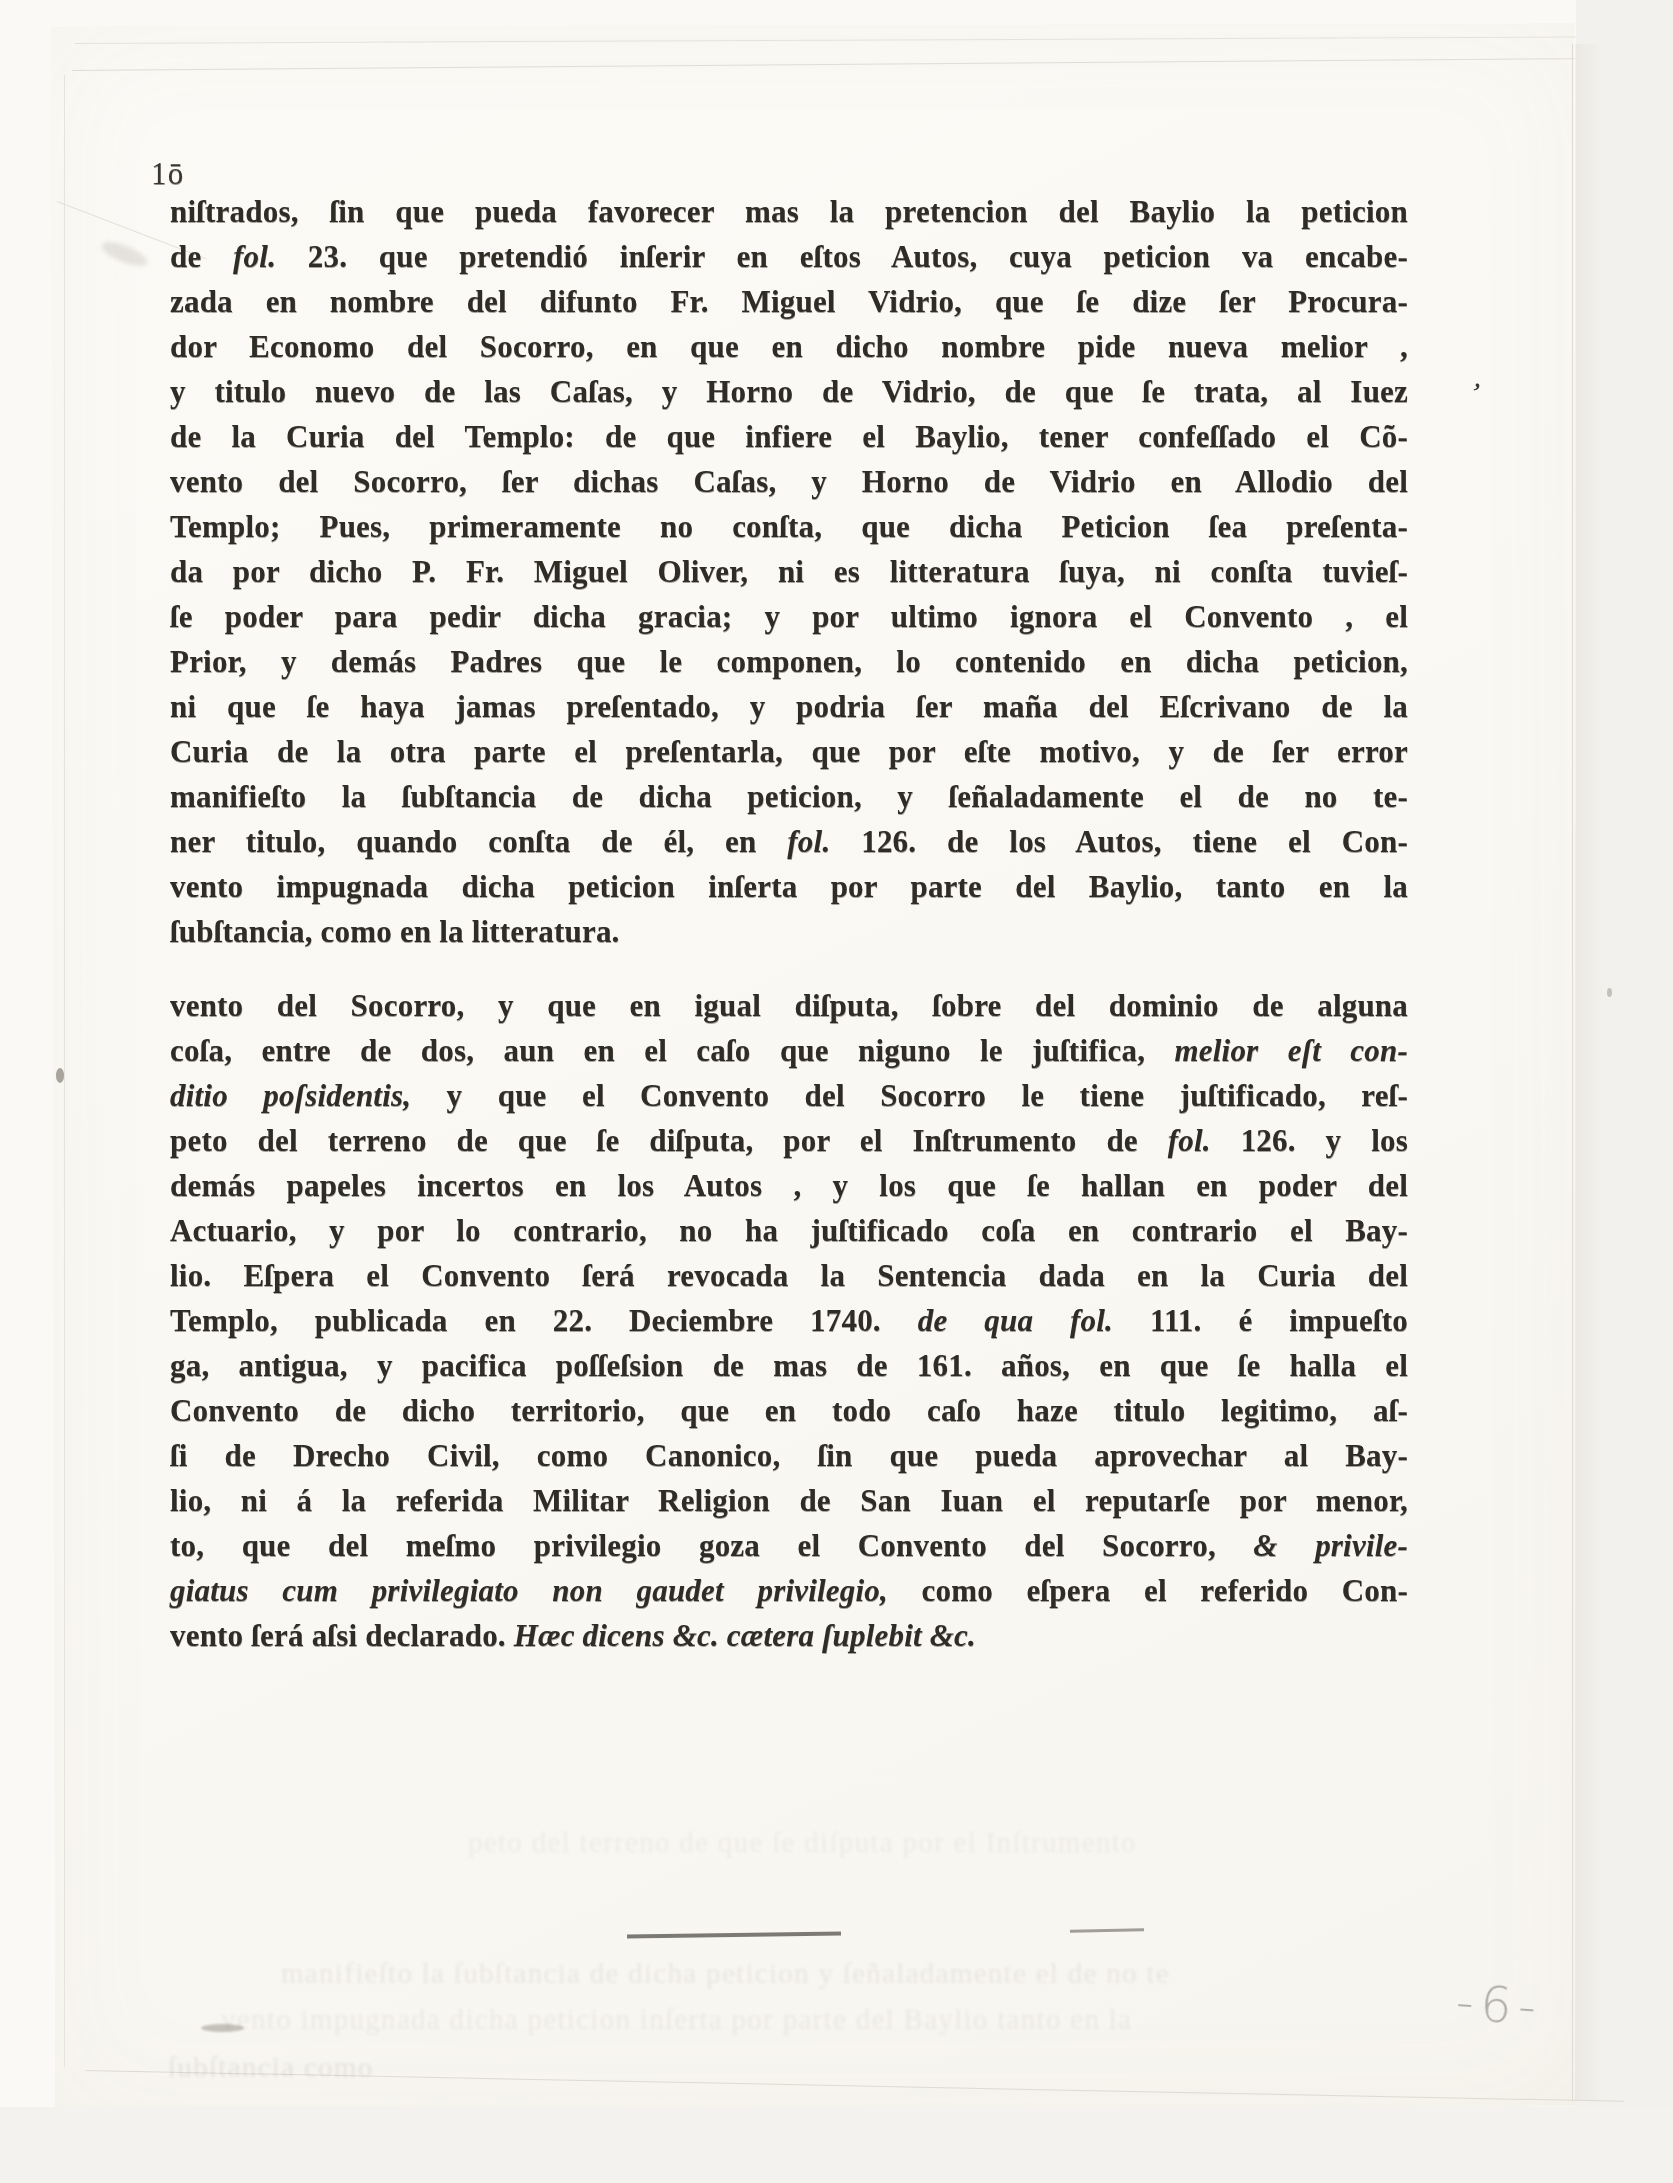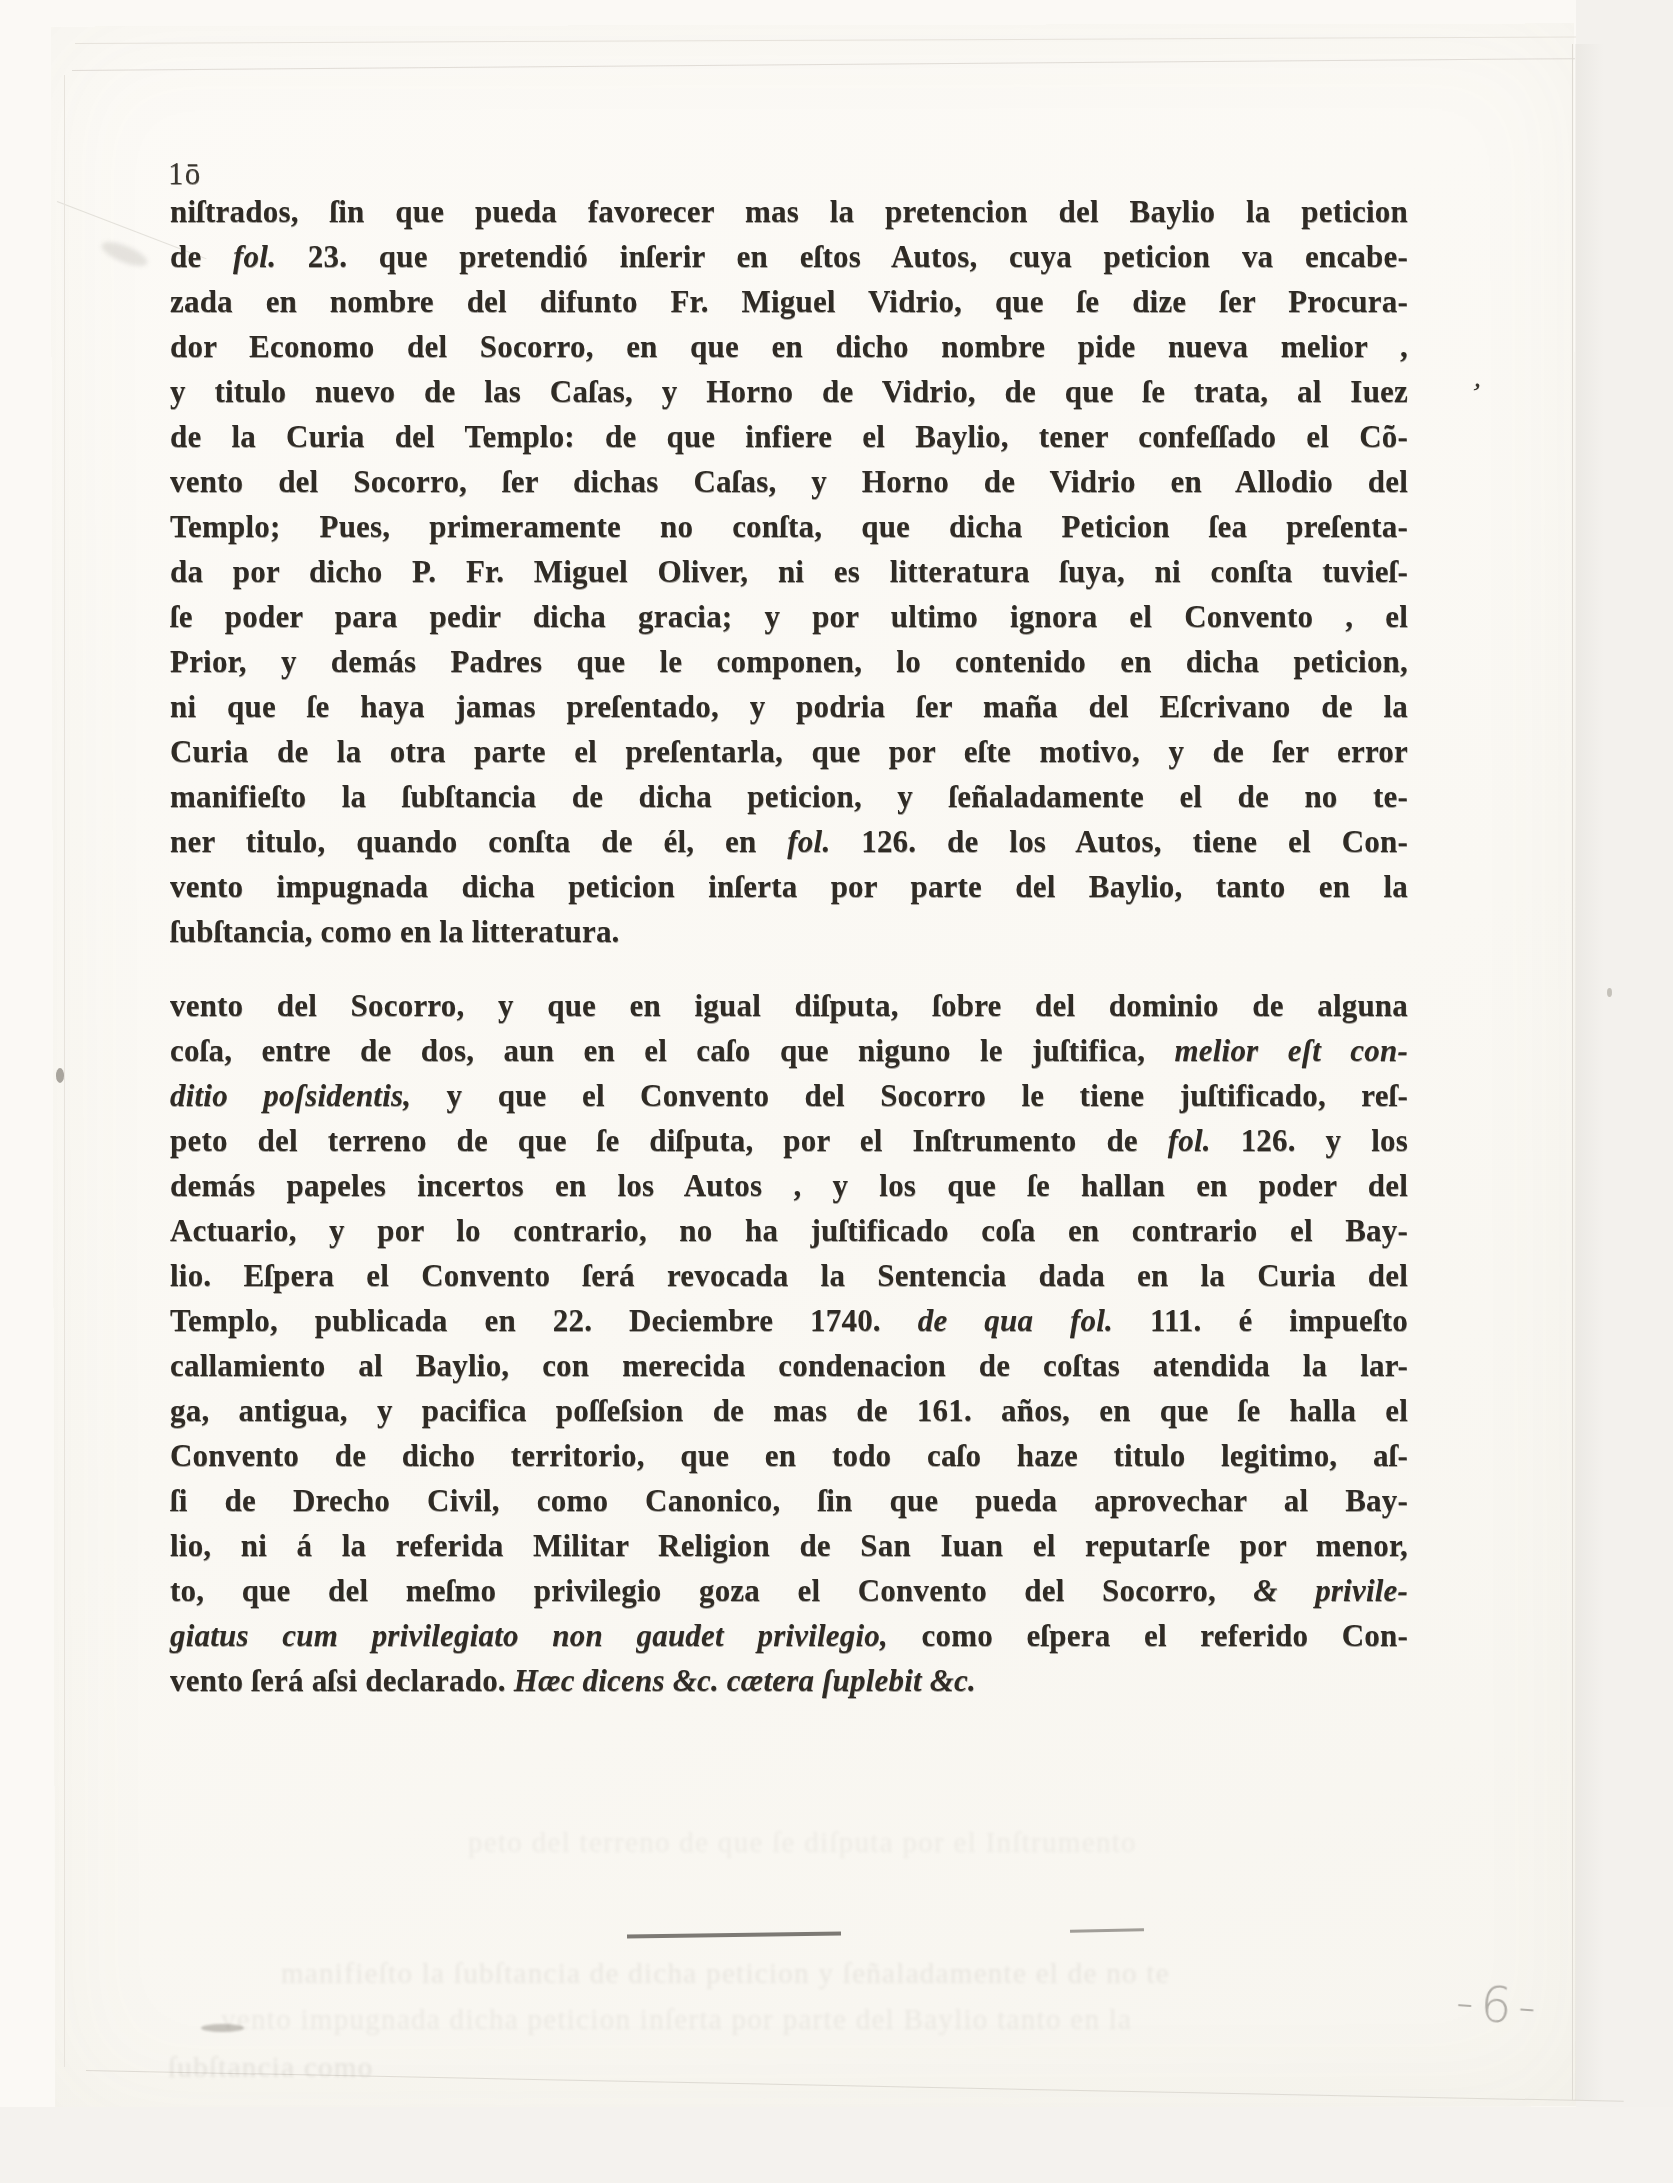--- a/index.html
+++ b/index.html
@@ -42,21 +42,21 @@
     letter-spacing:0.2px;
     text-shadow:0.3px 0.5px 0.5px rgba(47,43,37,0.42);
     font-weight:bold;
   }
   .paragraph + .paragraph{margin-top:29px;}
   .line{width:100%;text-align:justify;text-align-last:justify;}
   .line.last{text-align-last:left;}
   .line.indent{text-indent:100px;}
   .seg.it{font-style:italic;}
   .page-number{
-    position:absolute;left:168px;top:156px;font-size:31px;color:#3a362f;
+    position:absolute;left:151px;top:156px;font-size:31px;color:#3a362f;
     text-shadow:0.3px 0.5px 0.5px rgba(47,43,37,0.5);letter-spacing:1.3px;
   }
   
   .margin-mark{
     position:absolute;left:1476px;top:361px;font-size:29px;color:#39352e;
     transform:rotate(14deg);text-shadow:0 0 0.7px rgba(0,0,0,.4);
   }
   
   .signature{
     position:absolute;left:626px;top:1842px;width:668px;
@@ -132,21 +132,20 @@
       </div>
       <div class="paragraph">
         <div class="line"><span class="seg">vento del Socorro, y que en igual diſputa, ſobre del dominio de alguna</span></div>
         <div class="line"><span class="seg">coſa, entre de dos, aun en el caſo que niguno le juſtifica, </span><span class="seg it">melior eſt con-</span></div>
         <div class="line"><span class="seg it">ditio poſsidentis,</span><span class="seg"> y que el Convento del Socorro le tiene juſtificado, reſ-</span></div>
         <div class="line"><span class="seg">peto del terreno de que ſe diſputa, por el Inſtrumento de </span><span class="seg it">fol.</span><span class="seg"> 126. y los</span></div>
         <div class="line"><span class="seg">demás papeles incertos en los Autos , y los que ſe hallan en poder del</span></div>
         <div class="line"><span class="seg">Actuario, y por lo contrario, no ha juſtificado coſa en contrario el Bay-</span></div>
         <div class="line"><span class="seg">lio. Eſpera el Convento ſerá revocada la Sentencia dada en la Curia del</span></div>
         <div class="line"><span class="seg">Templo, publicada en 22. Deciembre 1740. </span><span class="seg it">de qua fol.</span><span class="seg"> 111. é impueſto</span></div>
-        <div class="line"><span class="seg">callamiento al Baylio, con merecida condenacion de coſtas atendida la lar-</span></div>
         <div class="line"><span class="seg">ga, antigua, y pacifica poſſeſsion de mas de 161. años, en que ſe halla el</span></div>
         <div class="line"><span class="seg">Convento de dicho territorio, que en todo caſo haze titulo legitimo, aſ-</span></div>
         <div class="line"><span class="seg">ſi de Drecho Civil, como Canonico, ſin que pueda aprovechar al Bay-</span></div>
         <div class="line"><span class="seg">lio, ni á la referida Militar Religion de San Iuan el reputarſe por menor,</span></div>
         <div class="line"><span class="seg">to, que del meſmo privilegio goza el Convento del Socorro, </span><span class="seg it">&amp; privile-</span></div>
         <div class="line"><span class="seg it">giatus cum privilegiato non gaudet privilegio,</span><span class="seg"> como eſpera el referido Con-</span></div>
         <div class="line last"><span class="seg">vento ſerá aſsi declarado. </span><span class="seg it">Hæc dicens &amp;c. cætera ſuplebit &amp;c.</span></div>
       </div>
     </div>
 

